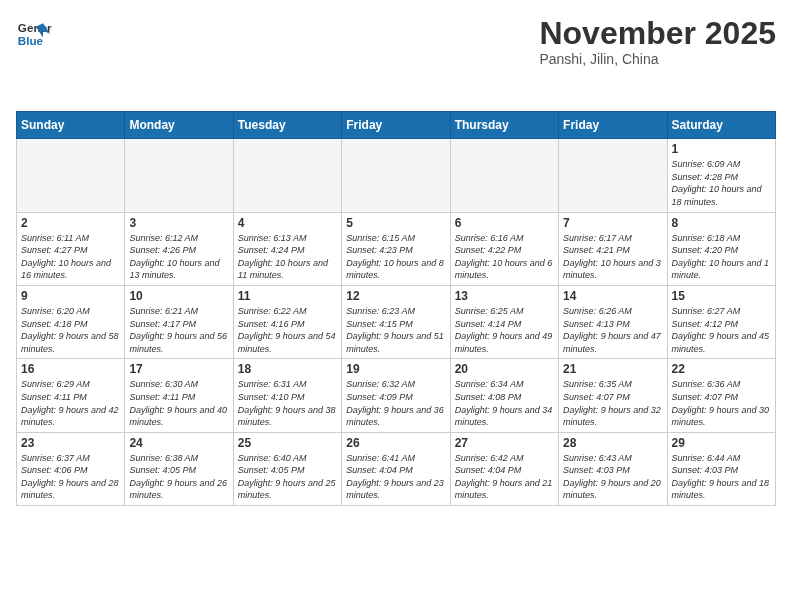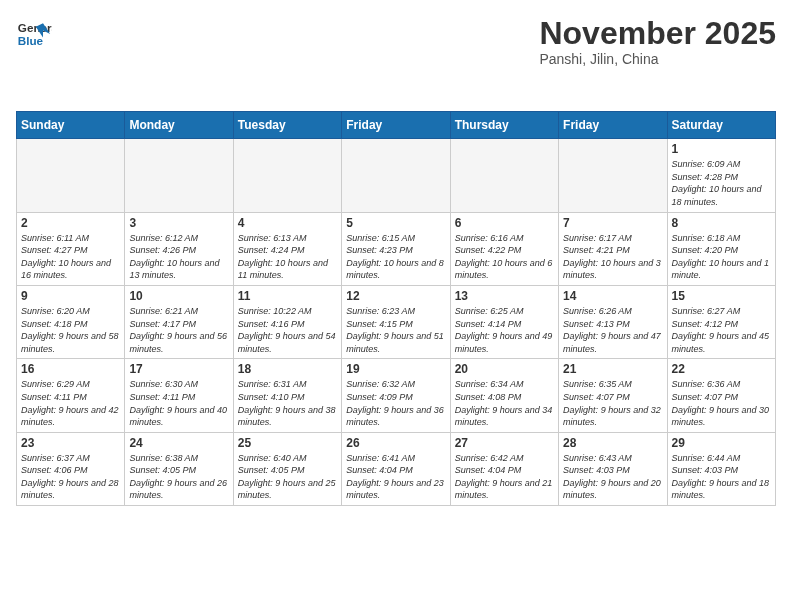--- a/index.html
+++ b/index.html
@@ -175,21 +175,21 @@
 Daylight: 9 hours and 58 minutes.</div>
         </td>
         <td>
           <span class="day-num">10</span>
           <div class="day-info">Sunrise: 6:21 AM
 Sunset: 4:17 PM
 Daylight: 9 hours and 56 minutes.</div>
         </td>
         <td>
           <span class="day-num">11</span>
-          <div class="day-info">Sunrise: 10:22 AM
+          <div class="day-info">Sunrise: 6:22 AM
 Sunset: 4:16 PM
 Daylight: 9 hours and 54 minutes.</div>
         </td>
         <td>
           <span class="day-num">12</span>
           <div class="day-info">Sunrise: 6:23 AM
 Sunset: 4:15 PM
 Daylight: 9 hours and 51 minutes.</div>
         </td>
         <td>

